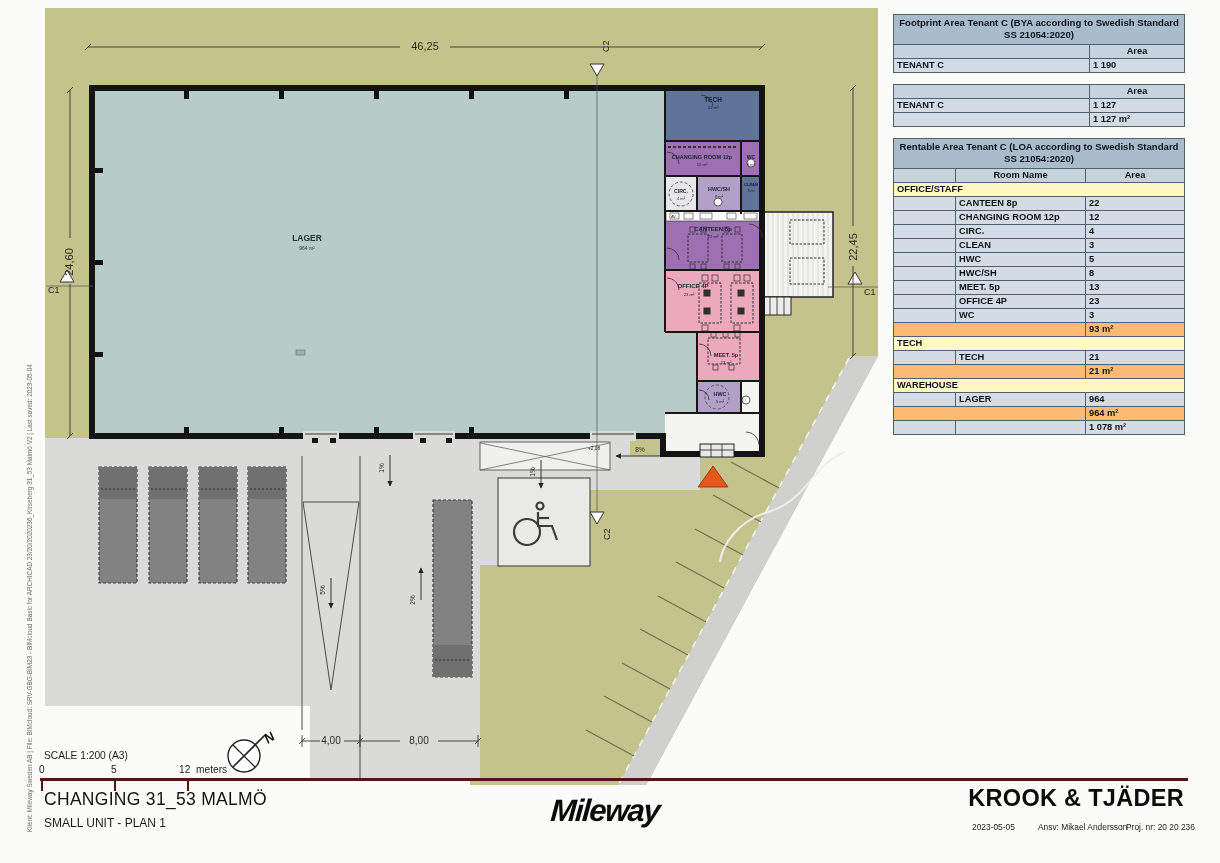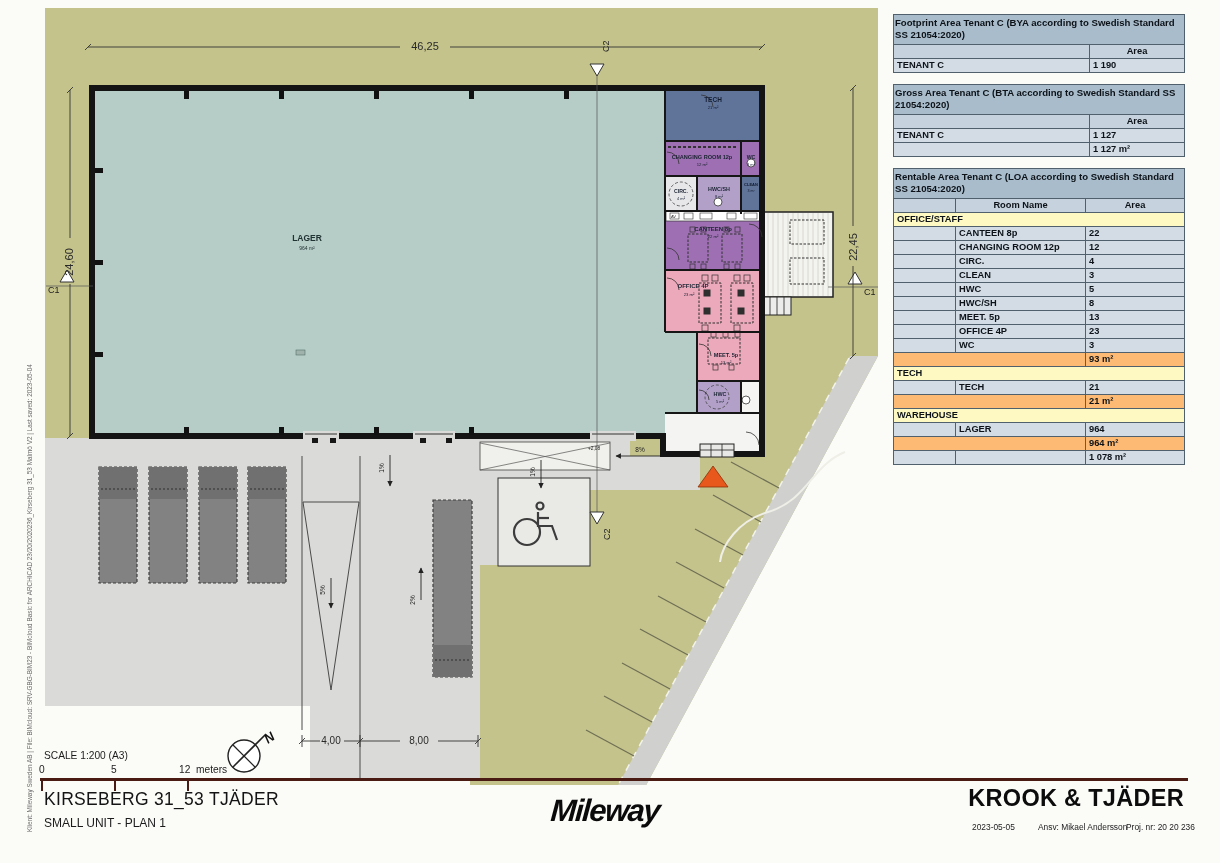--- a/index.html
+++ b/index.html
@@ -6,21 +6,21 @@
   .page{position:relative;width:1220px;height:863px;background:#fbfbf8;
         font-family:"Liberation Sans",sans-serif;overflow:hidden;}
   svg text{font-family:"Liberation Sans",sans-serif;}
 
   
   .panel{position:absolute;left:893px;top:14px;width:291px;}
   table.atable{border-collapse:collapse;width:291px;margin:0 0 11px 0;table-layout:fixed;
                border:1.5px solid #32404a;}
   .atable td{border:1px solid #50606c;font-size:9.3px;color:#0c1218;padding:0 3px;
              height:13px;font-weight:bold;overflow:hidden;white-space:nowrap;vertical-align:middle;}
-  .t-title td{background:#a9bccb;white-space:normal;line-height:1.3;padding:2px 1px;height:auto;font-size:9.6px;}
+  .t-title td{background:#a9bccb;white-space:normal;line-height:1.3;padding:2px 1px;height:auto;font-size:9.6px;text-align:center;}
   .t-head td{background:#c6d2dd;text-align:center;}
   .t-row td{background:#d3dce5;font-weight:600;}
   .t-group td{background:#fef9c3;}
   .t-sub td{background:#fdba74;font-weight:600;}
 
   
   .rule{position:absolute;left:40px;top:778px;width:1148px;height:3px;background:#4a1b12;}
   .rtick{position:absolute;top:778px;width:2px;height:13px;background:#4a1b12;}
   .scale-label{position:absolute;left:44px;top:750px;font-size:10.2px;color:#1c1c1c;}
   .stick-num{position:absolute;top:764px;font-size:10.2px;color:#1c1c1c;}
@@ -414,23 +414,20 @@
           </tr>
     </tbody>
       </table>
 
     <table class="atable">
       <colgroup>
           <col style="width:196px">
           <col style="width:95px">
         </colgroup>
       <tbody>
-          <tr class="t-title">
-            <td colspan="2">Gross Area Tenant C (BTA according to Swedish Standard SS 21054:2020)</td>
-          </tr>
       <tr class="t-head">
             <td></td>
           <td>Area</td>
           </tr>
       <tr class="t-row">
           <td>TENANT C</td>
           <td>1 127</td>
           </tr>
       <tr class="t-row">
           <td></td>
@@ -546,21 +543,21 @@
   <div class="scale-label">SCALE 1:200 (A3)</div>
   <div class="rule"></div>
   <div class="rtick" style="left:41px"></div>
   <div class="rtick" style="left:114px"></div>
   <div class="rtick" style="left:187px"></div>
   <div class="stick-num" style="left:39px">0</div>
   <div class="stick-num" style="left:111px">5</div>
   <div class="stick-num" style="left:179px">12</div>
   <div class="stick-num" style="left:196px">meters</div>
 
-  <div class="proj-title">KIRSEBERG 31_53 TJÄDER</div>
+  <div class="proj-title">CHANGING 31_53 MALMÖ</div>
   <div class="sheet-title">SMALL UNIT - PLAN 1</div>
   <div class="logo">Mileway</div>
   <div class="firm">KROOK &amp; TJÄDER</div>
   <div class="meta m-date">2023-05-05</div>
   <div class="meta m-ansv">Ansv: Mikael Andersson</div>
   <div class="meta m-proj">Proj. nr: 20 20 236</div>
 
   <div class="margin-note">Klient: Mileway Sweden AB     |     File: BIMcloud: SRV-GBG-BIM23 - BIMcloud Basic for ARCHICAD 23/20/2020236_Kirseberg 31_53 Malmö V2     |     Last saved: 2023-05-04</div>
 </div>
 

